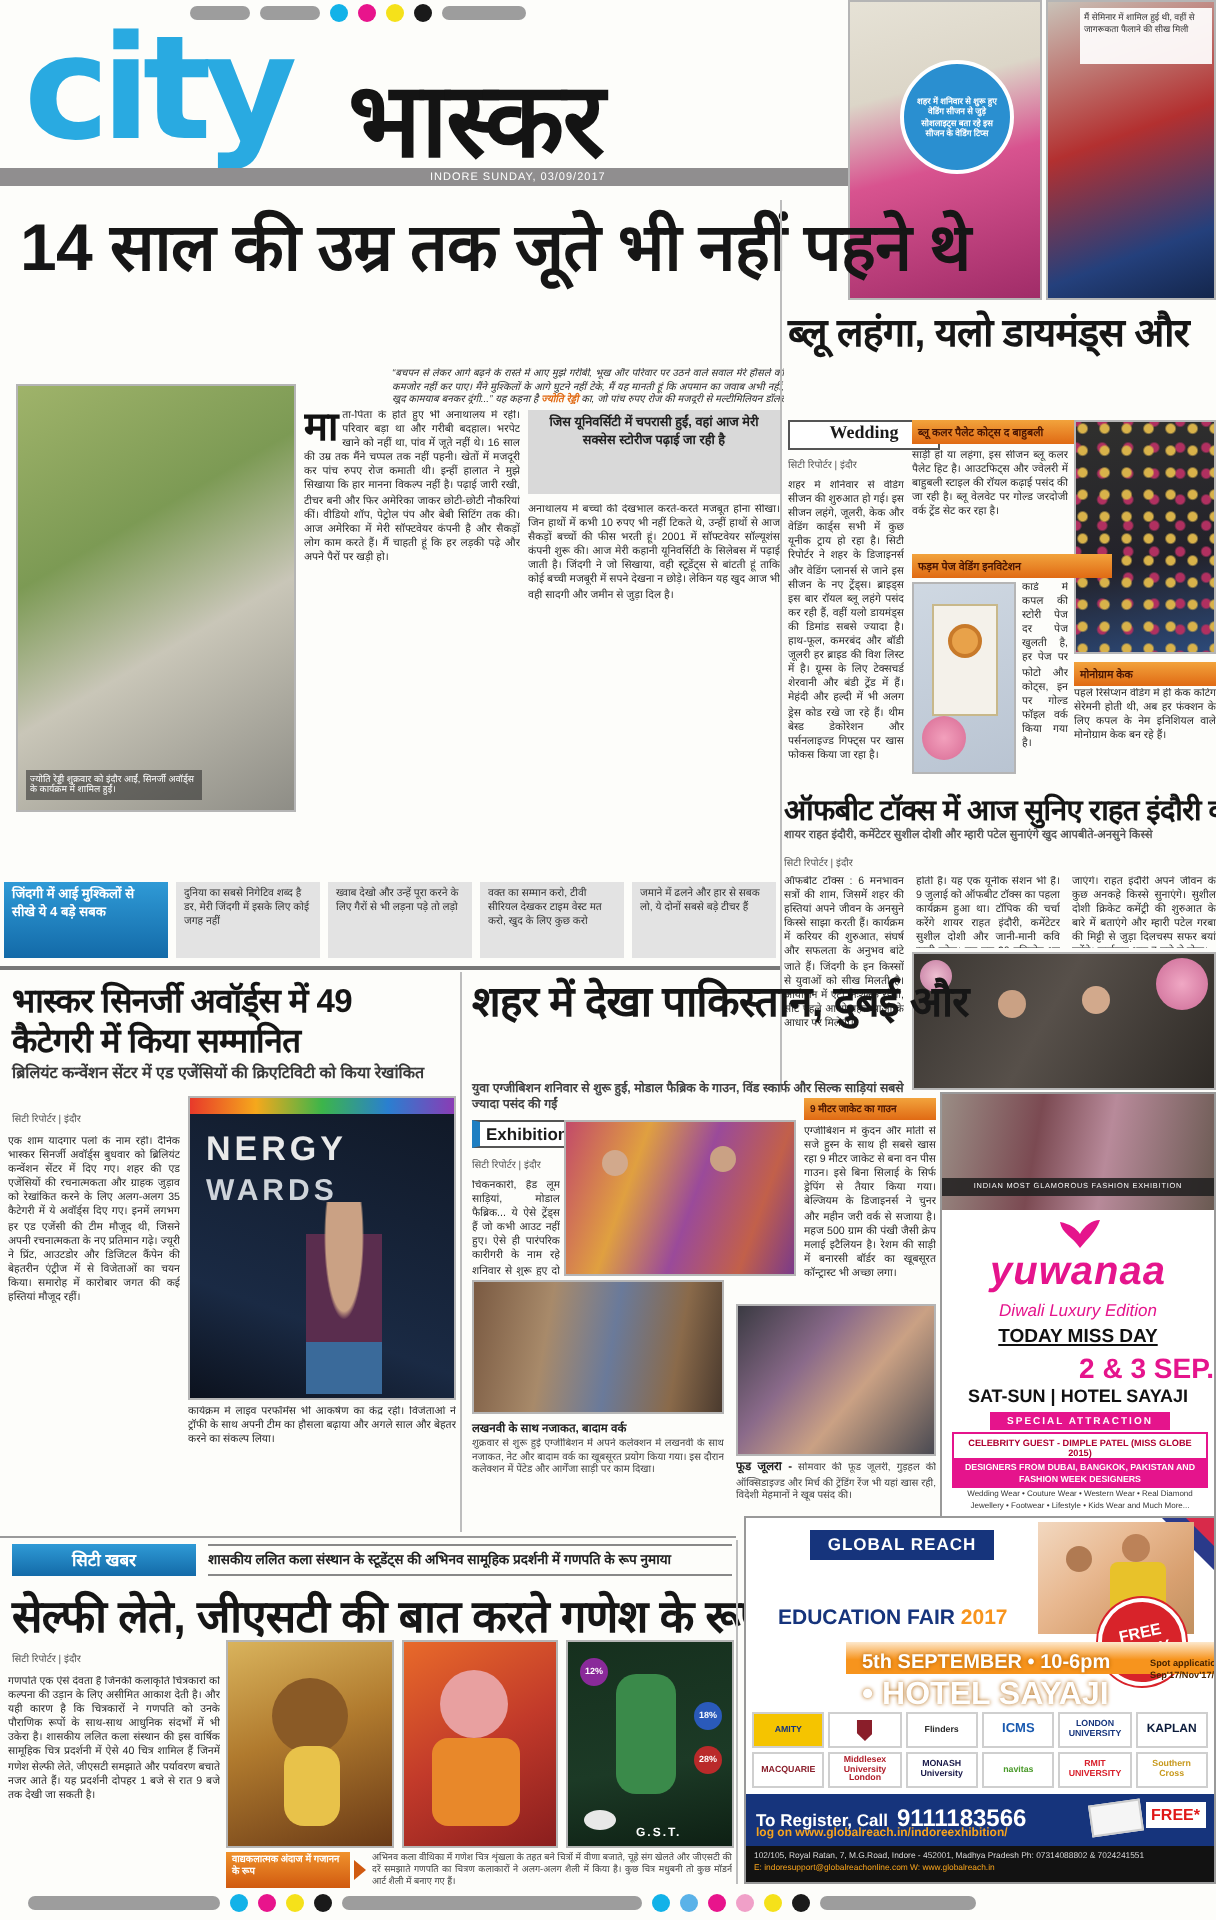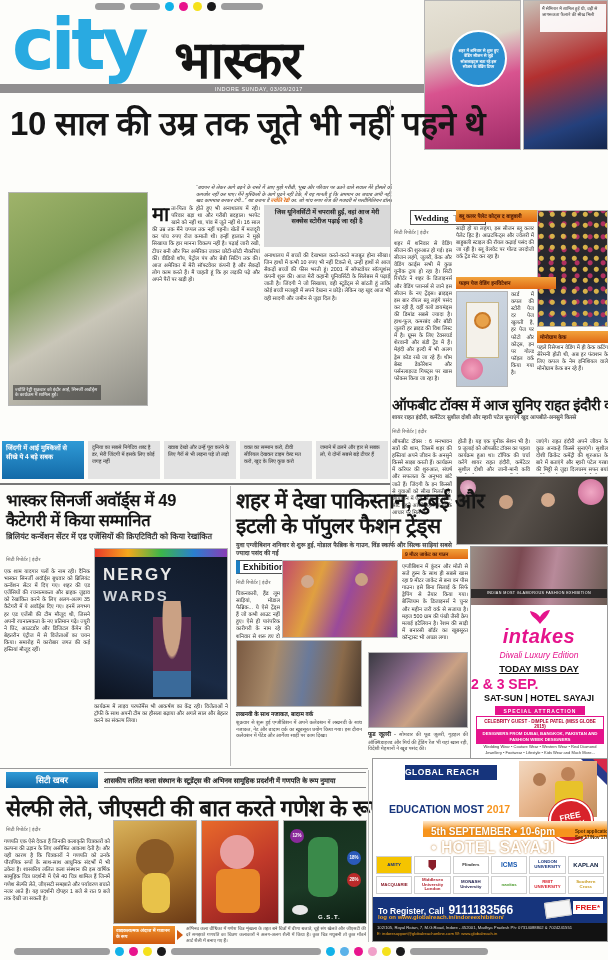--- a/index.html
+++ b/index.html
@@ -48,21 +48,21 @@
   <div class="abs" style="left:174px; top:22px; font-weight:800; font-size:52px; color:#141414; letter-spacing:-1px;text-align:right;">भास्कर</div>
   <div class="abs" style="left:0; top:84px; width:432px; height:9px; background:#908e8f;">
     <span style="position:absolute; left:215px; top:1.5px; font-size:5.5px; color:#fff; letter-spacing:0.5px;">INDORE SUNDAY, 03/09/2017</span>
   </div>
 
   <div class="ph" style="left:424px; top:0; width:97px; height:150px; background:linear-gradient(165deg,#e6e2d6 0%,#dcd6c8 30%,#d8538f 55%,#a02c68 100%);"></div>
   <div class="ph" style="left:523px; top:0; width:85px; height:150px; background:linear-gradient(160deg,#c9c2b8 0%,#b33030 45%,#24407c 80%,#14264c 100%);"></div>
   <div class="abs" style="left:540px; top:4px; width:66px; height:28px; background:rgba(255,255,255,0.92); font-size:4.4px; color:#333; padding:2px; line-height:1.25;">मैं सेमिनार में शामिल हुई थी, वहीं से जागरूकता फैलाने की सीख मिली</div>
   <div class="abs" style="left:450px; top:30px; width:57px; height:57px; border-radius:50%; background:#2a8fd0; border:2px solid #fff; color:#fff; font-size:4.2px; font-weight:bold; display:flex; align-items:center; text-align:center; padding:5px; line-height:1.25;">शहर में शनिवार से शुरू हुए वेडिंग सीजन से जुड़े सोशलाइट्स बता रहे इस सीजन के वेडिंग टिप्स</div>
 
-  <div class="hl" style="left:10px; top:100px; font-size:33px;">10 साल की उम्र तक जूते भी नहीं पहने थे</div>
+  <div class="hl" style="left:10px; top:100px; font-size:33px;">14 साल की उम्र तक जूते भी नहीं पहने थे</div>
 
   <div class="bcol" style="left:196px; top:184px; width:196px; height:18px; font-style:italic; font-size:5px;">
     <span>“बचपन से लेकर आगे बढ़ने के रास्ते में आए मुझे गरीबी, भूख और परिवार पर उठने वाले सवाल मेरे हौसले को कमजोर नहीं कर पाए। मैंने मुश्किलों के आगे घुटने नहीं टेके, मैं यह मानती हूं कि अपमान का जवाब अभी नहीं, खुद कामयाब बनकर दूंगी...” यह कहना है </span><span style="color:#e06a14; font-weight:bold;">ज्योति रेड्डी</span><span> का, जो पांच रुपए रोज की मजदूरी से मल्टीमिलियन डॉलर कंपनी की सीईओ बनीं। वे शुक्रवार को सिटी भास्कर से रूबरू हुईं।</span>
   </div>
 
   <div class="ph" style="left:8px; top:192px; width:140px; height:214px; background:linear-gradient(150deg,#9fb36a 0%,#7c9a54 35%,#c9c6b8 60%,#8e8d86 100%);">
     <div style="position:absolute; left:4px; bottom:5px; width:88px; background:rgba(40,40,40,0.55); color:#fff; font-size:4.6px; line-height:1.25; padding:2px;">ज्योति रेड्डी शुक्रवार को इंदौर आईं, सिनर्जी अवॉर्ड्स के कार्यक्रम में शामिल हुईं।</div>
   </div>
 
   <div class="bcol" style="left:152px; top:205px; width:108px; height:233px;">
@@ -73,21 +73,22 @@
 
   <div class="abs" style="left:2px; top:441px; width:82px; height:38px; background:linear-gradient(180deg,#2f9ad6,#136aa8); color:#fff; font-size:6.6px; font-weight:bold; padding:3px 4px; line-height:1.3;">जिंदगी में आई मुश्किलों से सीखे ये 4 बड़े सबक</div>
   <div class="greybox" style="left:88px; top:441px; width:72px; height:38px;">दुनिया का सबसे निगेटिव शब्द है डर, मेरी जिंदगी में इसके लिए कोई जगह नहीं</div>
   <div class="greybox" style="left:164px; top:441px; width:72px; height:38px;">ख्वाब देखो और उन्हें पूरा करने के लिए गैरों से भी लड़ना पड़े तो लड़ो</div>
   <div class="greybox" style="left:240px; top:441px; width:72px; height:38px;">वक्त का सम्मान करो, टीवी सीरियल देखकर टाइम वेस्ट मत करो, खुद के लिए कुछ करो</div>
   <div class="greybox" style="left:316px; top:441px; width:72px; height:38px;">जमाने में ढलने और हार से सबक लो, ये दोनों सबसे बड़े टीचर हैं</div>
 
   <div class="vline" style="left:390px; top:100px; height:446px;"></div>
   <div class="hline" style="left:0; top:483px; width:390px; height:2px; background:#777;"></div>
 
-  <div class="badgebox" style="left:410px; top:210px; width:76px; height:15px;">
+  <div class="hl" style="left:394px; top:152px; font-size:19.5px;">ब्लू लहंगा, यलो डायमंड्स और</div>
+  <div class="badgebox" style="left:394px; top:210px; width:76px; height:15px;flex-direction:column;">
     <span style="font-family:'Liberation Serif',serif; font-weight:bold; font-size:9px;">Wedding</span>&nbsp;<span style="font-size:9px; color:#999;">Trends</span>
   </div>
   <div class="byl" style="left:394px; top:229px;">सिटी रिपोर्टर | इंदौर</div>
   <div class="bcol" style="left:394px; top:240px; width:58px; height:238px;">शहर में शनिवार से वेडिंग सीजन की शुरुआत हो गई। इस सीजन लहंगे, जूलरी, केक और वेडिंग कार्ड्स सभी में कुछ यूनीक ट्राय हो रहा है। सिटी रिपोर्टर ने शहर के डिजाइनर्स और वेडिंग प्लानर्स से जाने इस सीजन के नए ट्रेंड्स। ब्राइड्स इस बार रॉयल ब्लू लहंगे पसंद कर रही हैं, वहीं यलो डायमंड्स की डिमांड सबसे ज्यादा है। हाथ-फूल, कमरबंद और बॉडी जूलरी हर ब्राइड की विश लिस्ट में है। ग्रूम्स के लिए टेक्सचर्ड शेरवानी और बंडी ट्रेंड में हैं। मेहंदी और हल्दी में भी अलग ड्रेस कोड रखे जा रहे हैं। थीम बेस्ड डेकोरेशन और पर्सनलाइज्ड गिफ्ट्स पर खास फोकस किया जा रहा है।</div>
 
   <div class="olabel" style="left:456px; top:210px; width:100px;">ब्लू कलर पैलेट कोट्स द बाहुबली</div>
   <div class="bcol" style="left:456px; top:225px; width:78px; height:49px;">साड़ी हो या लहंगा, इस सीजन ब्लू कलर पैलेट हिट है। आउटफिट्स और ज्वेलरी में बाहुबली स्टाइल की रॉयल कढ़ाई पसंद की जा रही है। ब्लू वेलवेट पर गोल्ड जरदोजी वर्क ट्रेंड सेट कर रहा है।</div>
   <div class="ph" style="left:537px; top:210px; width:71px; height:117px; background:radial-gradient(circle at 30% 30%, #d8b24a 2px, transparent 3px) 0 0/11px 11px, radial-gradient(circle at 70% 60%, #b03060 2px, transparent 3px) 4px 5px/13px 13px, linear-gradient(170deg,#30302e 0%,#23222a 60%,#2c4a7a 100%);"></div>
 
   <div class="olabel" style="left:456px; top:277px; width:100px;">फड़म पेज वेडिंग इनविटेशन</div>
@@ -122,21 +123,20 @@
   <div class="ph" style="left:94px; top:548px; width:134px; height:152px; background:linear-gradient(200deg,#101826 0%,#1a2a44 70%,#0c121e 100%);">
     <div style="position:absolute; left:0; top:0; width:100%; height:8px; background:linear-gradient(90deg,#e8392a,#f5a81c,#3cb54a,#2a7fd0,#8a3cb5);"></div>
     <div style="position:absolute; left:8px; top:16px; font-size:17px; font-weight:800; color:#e9e9e9; letter-spacing:2px;">NERGY</div>
     <div style="position:absolute; left:8px; top:38px; font-size:15px; font-weight:800; color:#cfd4da; letter-spacing:2px;">WARDS</div>
     <div style="position:absolute; left:58px; top:52px; width:38px; height:96px; background:radial-gradient(ellipse at 50% 18%, #caa184 0 9px, transparent 10px), linear-gradient(180deg,transparent 16px, #5a2d4e 16px 70px, #3a6a9a 70px);"></div>
   </div>
   <div class="bcol" style="left:94px; top:703px; width:134px; height:62px;">कार्यक्रम में लाइव परफॉर्मेंस भी आकर्षण का केंद्र रही। विजेताओं ने ट्रॉफी के साथ अपनी टीम का हौसला बढ़ाया और अगले साल और बेहतर करने का संकल्प लिया।</div>
   <div class="vline" style="left:230px; top:486px; height:280px;"></div>
 
   <div class="hl" style="left:236px; top:486px; font-size:21px;">शहर में देखा पाकिस्तान, दुबई और</div>
-  <div class="hl" style="left:236px; top:511px; font-size:21px;">इटली के पॉपुलर फैशन ट्रेंड्स</div>
   <div class="abs" style="left:236px; top:541px; width:228px; font-size:6.2px; font-weight:bold; color:#444; line-height:1.3;">युवा एग्जीबिशन शनिवार से शुरू हुई, मोडाल फैब्रिक के गाउन, विंड स्कार्फ और सिल्क साड़ियां सबसे ज्यादा पसंद की गईं</div>
   <div class="badgebox" style="left:236px; top:560px; width:88px; height:14px; border-left:4px solid #1e7fc2;">
     <span style="font-size:8.5px; font-weight:bold;">Exhibition</span>
   </div>
   <div class="byl" style="left:236px; top:579px;">सिटी रिपोर्टर | इंदौर</div>
   <div class="bcol" style="left:236px; top:590px; width:44px; height:48px;">चिकनकारी, हैंड लूम साड़ियां, मोडाल फैब्रिक... ये ऐसे ट्रेंड्स हैं जो कभी आउट नहीं हुए। ऐसे ही पारंपरिक कारीगरी के नाम रहे शनिवार से शुरू हुए दो फैशन एग्जीबिशन। यहां पाकिस्तान, दुबई और इटली के पॉपुलर फैशन ट्रेंड्स एक छत के नीचे देखने को मिले।</div>
   <div class="ph" style="left:282px; top:560px; width:116px; height:78px; background:linear-gradient(110deg,#c24a6a 0%,#e0a040 30%,#9a4a9a 55%,#c2604a 80%,#7a3a8a 100%);">
     <div style="position:absolute; left:18px; top:14px; width:13px; height:13px; border-radius:50%; background:#d2a98c;"></div>
     <div style="position:absolute; left:72px; top:12px; width:13px; height:13px; border-radius:50%; background:#caa184;"></div>
   </div>
@@ -149,24 +149,24 @@
   <div class="capt" style="left:368px; top:731px; width:100px; height:34px;">
     <span class="caplabel">फूड जूलरी -</span> <span>सोमवार की फूड जूलरी, गुड़हल की ऑक्सिडाइज्ड और मिर्च की ट्रेंडिंग रेंज भी यहां खास रही, विदेशी मेहमानों ने खूब पसंद की।</span>
   </div>
 
   <div class="abs" style="left:470px; top:546px; width:138px; height:222px; border:1px solid #9a9a9a; background:#fff;">
     <div style="position:absolute; left:0; top:0; width:100%; height:58px; background:linear-gradient(100deg,#9a8d85 0%,#7b4a52 35%,#b88a9a 60%,#6a5a52 100%);"></div>
     <div style="position:absolute; left:0; top:42px; width:100%; height:9px; background:rgba(30,30,30,0.85); color:#fff; font-size:3.7px; letter-spacing:0.4px; text-align:center; line-height:9px;">INDIAN MOST GLAMOROUS FASHION EXHIBITION</div>
     <svg width="22" height="16" viewBox="0 0 22 16" style="position:absolute; left:58px; top:62px;">
       <path d="M11 15 C7 9 2 8 1 2 C6 3 9 5 11 8 C13 4 17 1 21 1 C19 7 15 10 11 15 Z" fill="#e5148c"></path>
     </svg>
-    <div style="position:absolute; left:0; top:78px; width:100%; text-align:center; font-size:20px; font-weight:800; font-style:italic; color:#e5148c; letter-spacing:0.5px;">intakes</div>
+    <div style="position:absolute; left:0; top:78px; width:100%; text-align:center; font-size:20px; font-weight:800; font-style:italic; color:#e5148c; letter-spacing:0.5px;">yuwanaa</div>
     <div style="position:absolute; left:0; top:103px; width:100%; text-align:center; font-size:8.5px; font-style:italic; color:#e5148c;">Diwali Luxury Edition</div>
     <div style="position:absolute; left:0; top:116px; width:100%; text-align:center; font-size:9.5px; font-weight:800; text-decoration:underline; color:#111;">TODAY MISS DAY</div>
-    <div style="position:absolute; left:0; top:129px; width:100%; text-align:left; font-size:14px; font-weight:800; color:#e5148c;">2 &amp; 3 SEP.</div>
+    <div style="position:absolute; left:0; top:129px; width:100%; text-align:right; font-size:14px; font-weight:800; color:#e5148c;">2 &amp; 3 SEP.</div>
     <div style="position:absolute; left:0; top:146px; width:100%; text-align:center; font-size:9px; font-weight:800; color:#111;">SAT-SUN | HOTEL SAYAJI</div>
     <div style="position:absolute; left:24px; top:159px; width:90px; background:#e5148c; color:#fff; font-size:5px; font-weight:bold; text-align:center; padding:1.5px 0; letter-spacing:1px;">SPECIAL ATTRACTION</div>
     <div style="position:absolute; left:5px; top:169px; width:128px; border:1px solid #e5148c; color:#b00030; font-size:4.6px; font-weight:bold; text-align:center; padding:2px 1px;">CELEBRITY GUEST - DIMPLE PATEL (MISS GLOBE 2015)</div>
     <div style="position:absolute; left:5px; top:182px; width:128px; background:#e5148c; color:#fff; font-size:4.4px; font-weight:bold; text-align:center; padding:2px 2px; line-height:1.3;">DESIGNERS FROM DUBAI, BANGKOK, PAKISTAN AND FASHION WEEK DESIGNERS</div>
     <div style="position:absolute; left:4px; top:197px; width:130px; font-size:4px; color:#333; text-align:center; line-height:1.4;">Wedding Wear • Couture Wear • Western Wear • Real Diamond Jewellery • Footwear • Lifestyle • Kids Wear and Much More...</div>
   </div>
 
   <div class="hline" style="left:0; top:768px; width:368px;"></div>
 
   <div class="abs" style="left:6px; top:772px; width:92px; height:16px; background:linear-gradient(180deg,#2f9ad6,#136aa8); color:#fff; font-size:8.5px; font-weight:bold; text-align:center; line-height:16px;">सिटी खबर</div>
@@ -198,23 +198,23 @@
   <div class="vline" style="left:368px; top:770px; height:172px;"></div>
 
   <div class="abs" style="left:372px; top:758px; width:236px; height:184px; border:1px solid #999; background:#fff; overflow:hidden;">
     <div style="position:absolute; right:0; top:0; width:0; height:0; border-top:26px solid #2a3a8a; border-left:26px solid transparent;"></div>
     <div style="position:absolute; right:0; top:0; width:0; height:0; border-top:14px solid #d82a4a; border-left:14px solid transparent;"></div>
     <div class="ph" style="right:10px; top:2px; width:78px; height:56px; border:none; background:linear-gradient(140deg,#f2d8c0 0%,#e8b890 40%,#d8a070 70%,#c09060 100%);">
       <div style="position:absolute; left:14px; top:12px; width:13px; height:13px; border-radius:50%; background:#b07a52;"></div>
       <div style="position:absolute; left:42px; top:6px; width:14px; height:14px; border-radius:50%; background:#bc8258;"></div>
       <div style="position:absolute; left:36px; top:20px; width:28px; height:36px; background:#e8c22a; border-radius:4px;"></div>
     </div>
-    <div style="position:absolute; left:32px; top:6px; width:92px; height:15px; background:#16347c; color:#fff; font-size:8.5px; font-weight:800; line-height:15px; letter-spacing:0.5px;">GLOBAL REACH</div>
+    <div style="position:absolute; left:32px; top:6px; width:92px; height:15px; background:#16347c; color:#fff; font-size:8.5px; font-weight:800; text-align:center; line-height:15px; letter-spacing:0.5px;">GLOBAL REACH</div>
     <div style="position:absolute; left:16px; top:44px; font-size:10.5px; font-weight:800; color:#16347c;">
-      <span>EDUCATION MOST</span> <span style="color:#f7941d;">2017</span>
+      <span>EDUCATION FAIR</span> <span style="color:#f7941d;">2017</span>
     </div>
     <div style="position:absolute; right:14px; top:40px; width:44px; height:44px; border-radius:50%; background:#d8232a; border:2px solid #fff; box-shadow:0 0 0 1px #d8232a; color:#fff; font-size:8px; font-weight:800; display:flex; align-items:center; justify-content:center; text-align:center; transform:rotate(-12deg); line-height:1.15;">FREE ENTRY</div>
     <div style="position:absolute; left:16px; top:62px; width:100%; height:16px; background:linear-gradient(180deg,#fde8cc 0%,#f7941d 55%);margin-left:34px;">
       <div style="position:absolute; left:8px; top:5px; font-size:10px; font-weight:800; color:#fff; text-shadow:0 0 2px #b06000;">5th SEPTEMBER  •  10-6pm</div>
       <div style="position:absolute; left:8px; top:18px; font-size:16px; font-weight:800; color:#fff; text-shadow:0 0 2px #b06000;">• HOTEL SAYAJI</div>
       <div style="position:absolute; right:6px; top:8px; width:76px; font-size:4.6px; font-weight:bold; color:#4a2500; line-height:1.3;">Spot applications for Sep'17/Nov'17/Feb'18 intakes</div>
     </div>
     <div style="position:absolute; left:3px; top:97px; width:228px; display:grid; grid-template-columns:repeat(6,1fr); grid-auto-rows:18px; gap:2px;">
       <div class="cell" style="background:#f5c400;">AMITY</div>
       <div class="cell">

